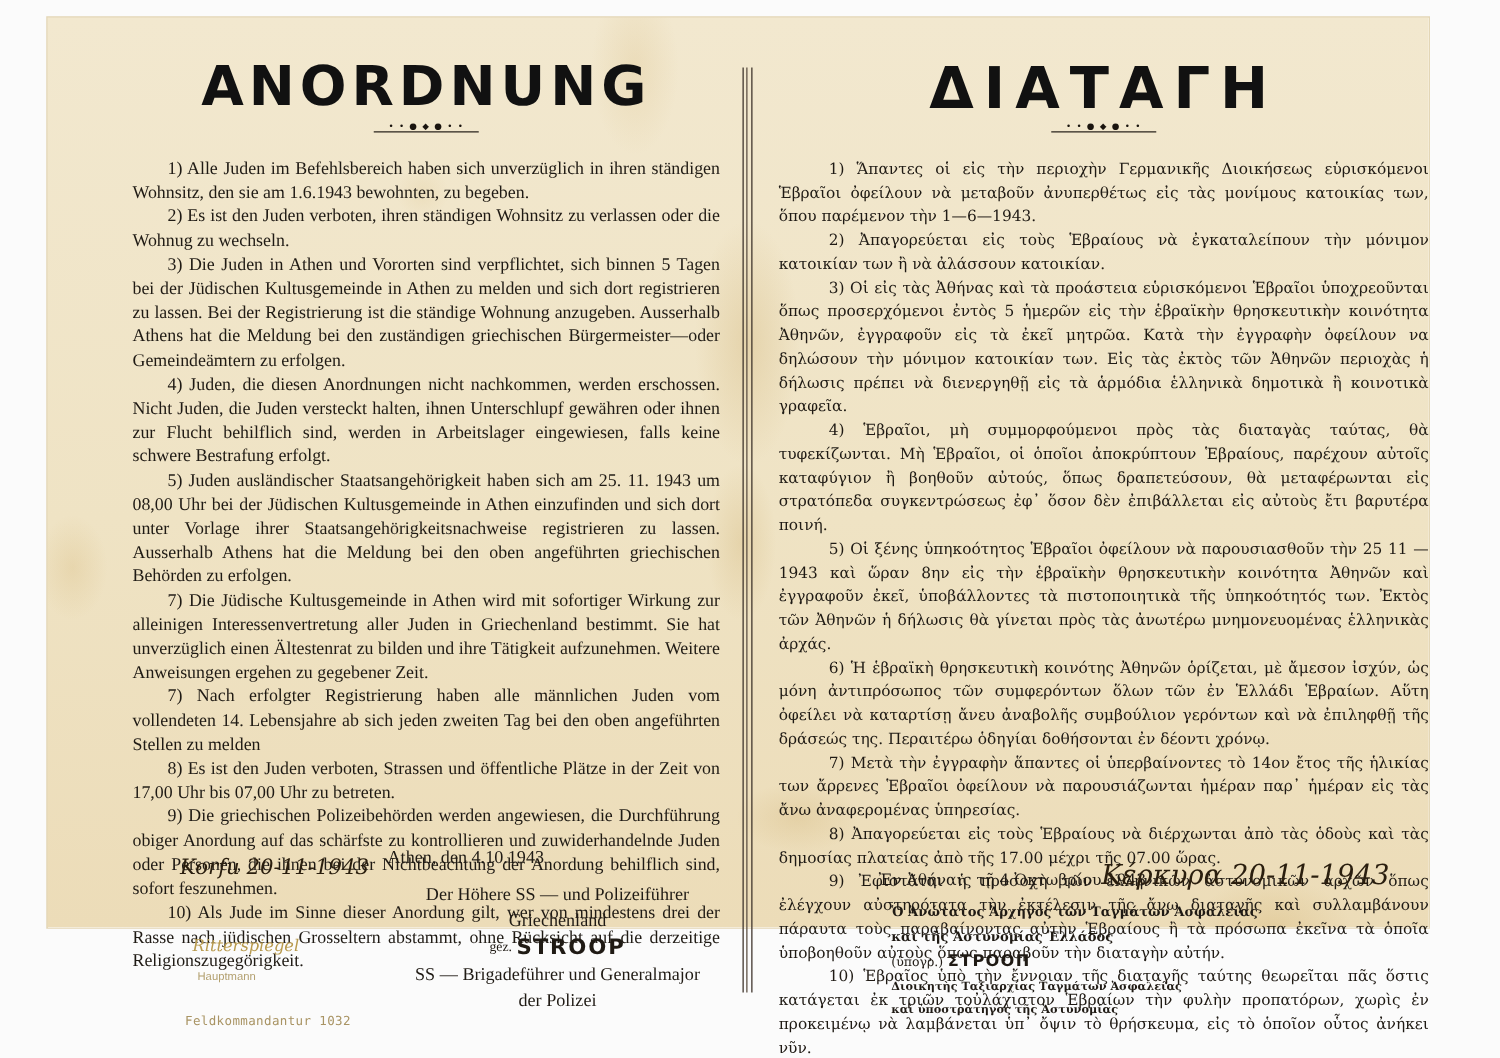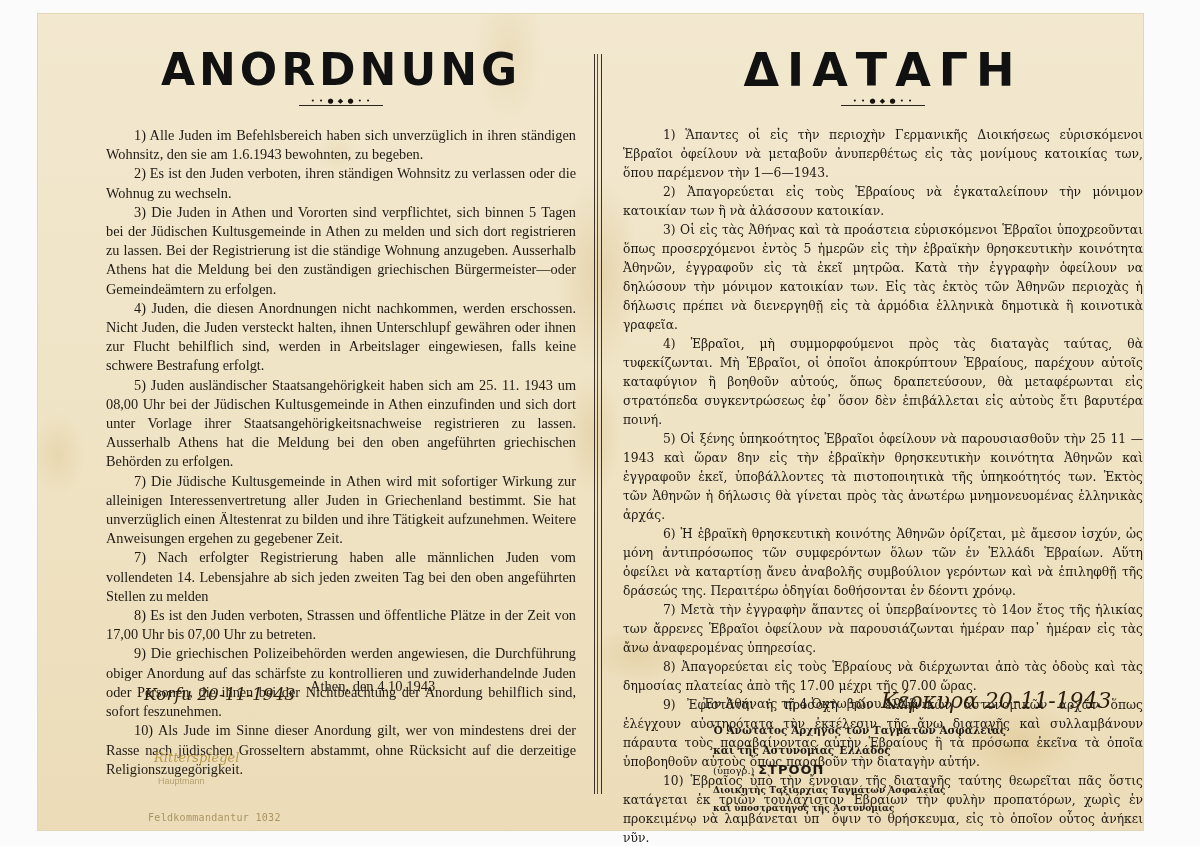--- a/index.html
+++ b/index.html
@@ -2,21 +2,21 @@
 <html><head>
 <meta charset="utf-8">
 <style>
   html, body { margin: 0; padding: 0; }
   body {
     width: 1200px; height: 846px; overflow: hidden;
     background: #fbfbfb;
     position: relative;
   }
   .paper {
-    position: absolute; left: 38px; top: 14px; width: 1105px; height: 816px;
+    position: absolute; left: 38px; top: 14px; width: 1105px; height: 728px;
     background:
       radial-gradient(ellipse 60px 140px at 560px 260px, rgba(190,150,70,0.22), rgba(0,0,0,0) 70%),
       radial-gradient(ellipse 40px 90px at 555px 420px, rgba(190,150,70,0.20), rgba(0,0,0,0) 70%),
       radial-gradient(ellipse 70px 40px at 600px 640px, rgba(190,150,70,0.18), rgba(0,0,0,0) 70%),
       radial-gradient(ellipse 90px 60px at 980px 730px, rgba(200,160,80,0.25), rgba(0,0,0,0) 70%),
       radial-gradient(ellipse 30px 30px at 300px 140px, rgba(200,160,80,0.12), rgba(0,0,0,0) 70%),
       radial-gradient(ellipse 50px 100px at 470px 40px, rgba(200,160,80,0.16), rgba(0,0,0,0) 70%),
       radial-gradient(ellipse 40px 60px at 20px 440px, rgba(200,160,80,0.18), rgba(0,0,0,0) 70%),
       linear-gradient(180deg, #f2e8cf 0%, #efe3c4 55%, #ecdcb8 100%);
     box-shadow: 0 0 0 1px #e3d6b6;
@@ -116,20 +116,30 @@
       <p class="para">7) Die Jüdische Kultusgemeinde in Athen wird mit sofortiger Wirkung zur alleinigen Interessenvertretung aller Juden in Griechenland bestimmt. Sie hat unverzüglich einen Ältestenrat zu bilden und ihre Tätigkeit aufzunehmen. Weitere Anweisungen ergehen zu gegebener Zeit.</p>
       <p class="para">7) Nach erfolgter Registrierung haben alle männlichen Juden vom vollendeten 14. Lebensjahre ab sich jeden zweiten Tag bei den oben angeführten Stellen zu melden</p>
       <p class="para">8) Es ist den Juden verboten, Strassen und öffentliche Plätze in der Zeit von 17,00 Uhr bis 07,00 Uhr zu betreten.</p>
       <p class="para">9) Die griechischen Polizeibehörden werden angewiesen, die Durchführung obiger Anordung auf das schärfste zu kontrollieren und zuwiderhandelnde Juden oder Personen, die ihnen bei der Nichtbeachtung der Anordung behilflich sind, sofort feszunehmen.</p>
       <p class="para">10) Als Jude im Sinne dieser Anordung gilt, wer von mindestens drei der Rasse nach jüdischen Grosseltern abstammt, ohne Rücksicht auf die derzeitige Religionszugegörigkeit.</p>
     </div>
 
     <div class="sig-de">
       <div class="hand-date-de">Korfu 20-11-1943</div>
       <div class="place-date-de">Athen, den 4.10.1943</div>
+      <div class="sign-block">
+        <div>Der Höhere SS — und Polizeiführer</div>
+        <div>Griechenland</div>
+        <div>
+          <span class="gez">gez.</span>
+          <span class="stroop">STROOP</span>
+        </div>
+        <div>SS — Brigadeführer und Generalmajor</div>
+        <div>der Polizei</div>
+      </div>
       <div class="sig-scrawl">Ritterspiegel</div>
       <div class="rank">Hauptmann</div>
       <div class="stamp">Feldkommandantur 1032</div>
     </div>
   </div>
 
   <div class="col col-gr">
     <div class="title">ΔΙΑΤΑΓΗ</div>
     <div class="ornament"></div>
     <div class="body-text">

